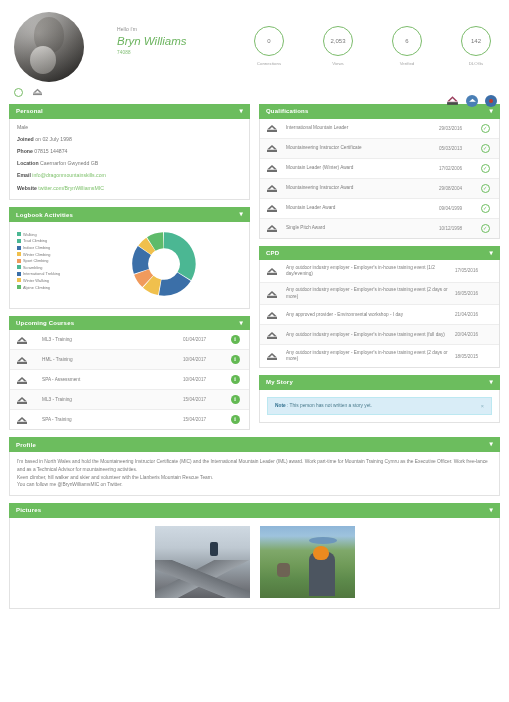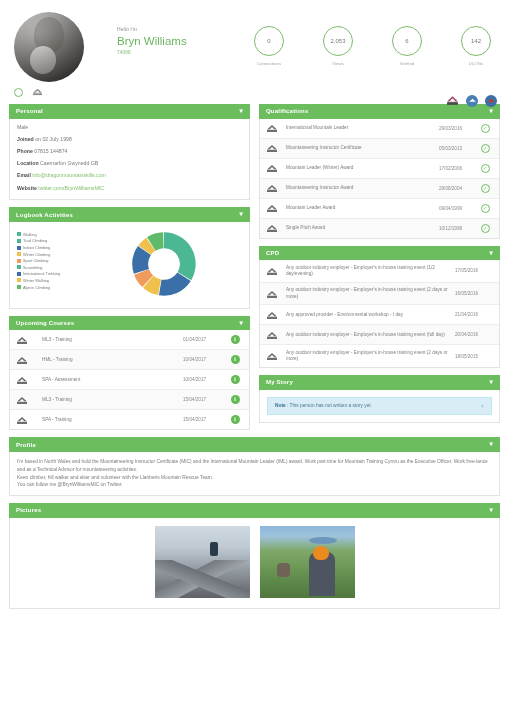--- a/index.html
+++ b/index.html
@@ -28,21 +28,21 @@
   .avatar .face-b {
     position:absolute; width:26px;height:28px; left:16px; top:34px; border-radius:50%;
     background:linear-gradient(150deg,#d6d4d0,#95928d);
   }
   .avatar .shade {
     position:absolute; inset:0; border-radius:50%;
     background:radial-gradient(circle at 35% 30%, rgba(255,255,255,.22), rgba(0,0,0,.30) 85%);
   }
   .hello-block { flex: 0 0 160px; padding-left: 33px; padding-top: 14px; }
   .hello { font-size: 5px; color: #8d8d8d; letter-spacing:.1px; }
-  .name { font-size: 11.5px; color: #6cb45f; margin-top: 3px; font-weight: 400; }
+  .name { font-size: 11.5px; color: #6cb45f; margin-top: 3px; font-weight: 400; font-style: italic; }
   .handle { font-size: 4.6px; color: #7fbd72; margin-top: 3px; letter-spacing:.2px; }
 
   .stats { display:flex; flex: 1; justify-content: flex-start; gap: 31px; padding-top: 14px; padding-left: 6px;}
   .stat { width: 38px; text-align:center; }
   .ring {
     width: 30px; height: 30px; border-radius:50%;
     border: 1.6px solid #7cbc6c;
     display:flex; align-items:center; justify-content:center;
     margin: 0 auto;
   }

